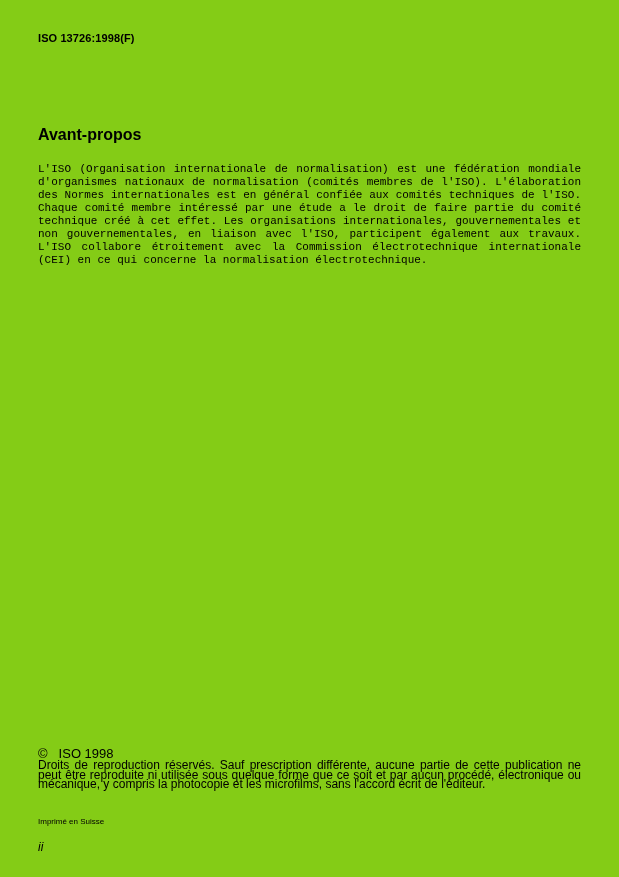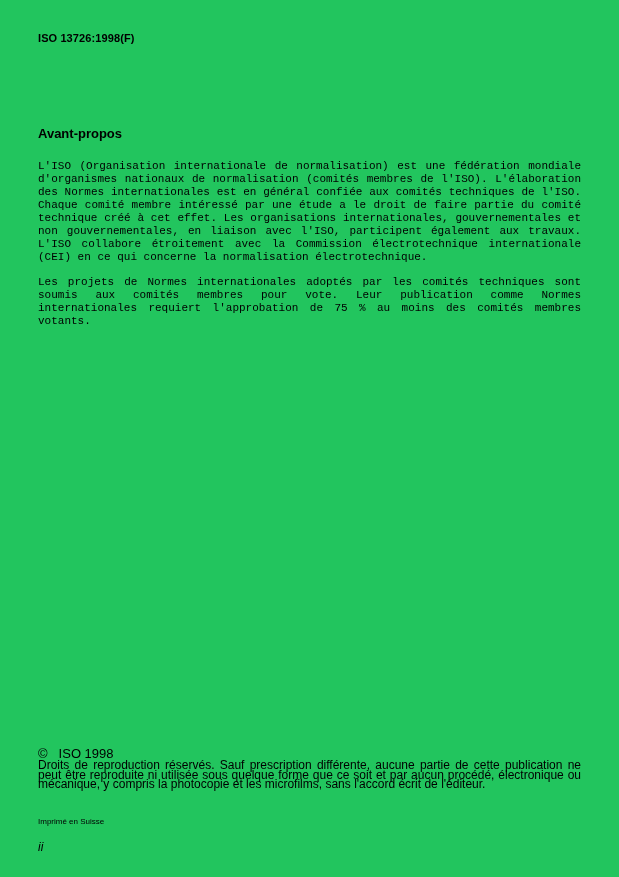--- a/index.html
+++ b/index.html
@@ -1,41 +1,41 @@
 <!DOCTYPE html>
 <html lang="fr"><head>
 <meta charset="utf-8">
 <style>
   * { margin: 0; padding: 0; box-sizing: border-box; }
   html, body { background: #ffffff; }
   .page {
     width: 619px;
     height: 877px;
-    background: #22c55e;
+    background: #84cc16;
     position: relative;
     font-family: "Liberation Sans", sans-serif;
     color: #000000;
     overflow: hidden;
   }
   .doc-ref {
     position: absolute;
     top: 32px;
     left: 38px;
     font-size: 11px;
     font-weight: bold;
     letter-spacing: 0.1px;
   }
   .content {
     position: absolute;
     top: 126px;
     left: 38px;
     width: 543px;
   }
   .section-title {
-    font-size: 13px;
+    font-size: 16px;
     font-weight: bold;
     margin-bottom: 19px;
   }
   .content p {
     font-size: 11px;
     line-height: 13px;
     text-align: justify;
     margin-bottom: 12px;
     font-family: Liberation Mono, monospace;
   }
@@ -89,21 +89,20 @@
 
 <div class="page">
 
   <div class="doc-ref">ISO 13726:1998(F)</div>
 
   <div class="content">
     <div class="section-title">Avant-propos</div>
 
     <p>L'ISO (Organisation internationale de normalisation) est une fédération mondiale d'organismes nationaux de normalisation (comités membres de l'ISO). L'élaboration des Normes internationales est en général confiée aux comités techniques de l'ISO. Chaque comité membre intéressé par une étude a le droit de faire partie du comité technique créé à cet effet. Les organisations internationales, gouvernementales et non gouvernementales, en liaison avec l'ISO, participent également aux travaux. L'ISO collabore étroitement avec la Commission électrotechnique internationale (CEI) en ce qui concerne la normalisation électrotechnique.</p>
 
-    <p>Les projets de Normes internationales adoptés par les comités techniques sont soumis aux comités membres pour vote. Leur publication comme Normes internationales requiert l'approbation de 75 % au moins des comités membres votants.</p>
 
   </div>
 
   <div class="footer-copyright">
     <span class="sym">©</span><span>ISO 1998</span>
   </div>
 
   <div class="rights">Droits de reproduction réservés. Sauf prescription différente, aucune partie de cette publication ne peut être reproduite ni utilisée sous quelque forme que ce soit et par aucun procédé, électronique ou mécanique, y compris la photocopie et les microfilms, sans l'accord écrit de l'éditeur.</div>
 
 

